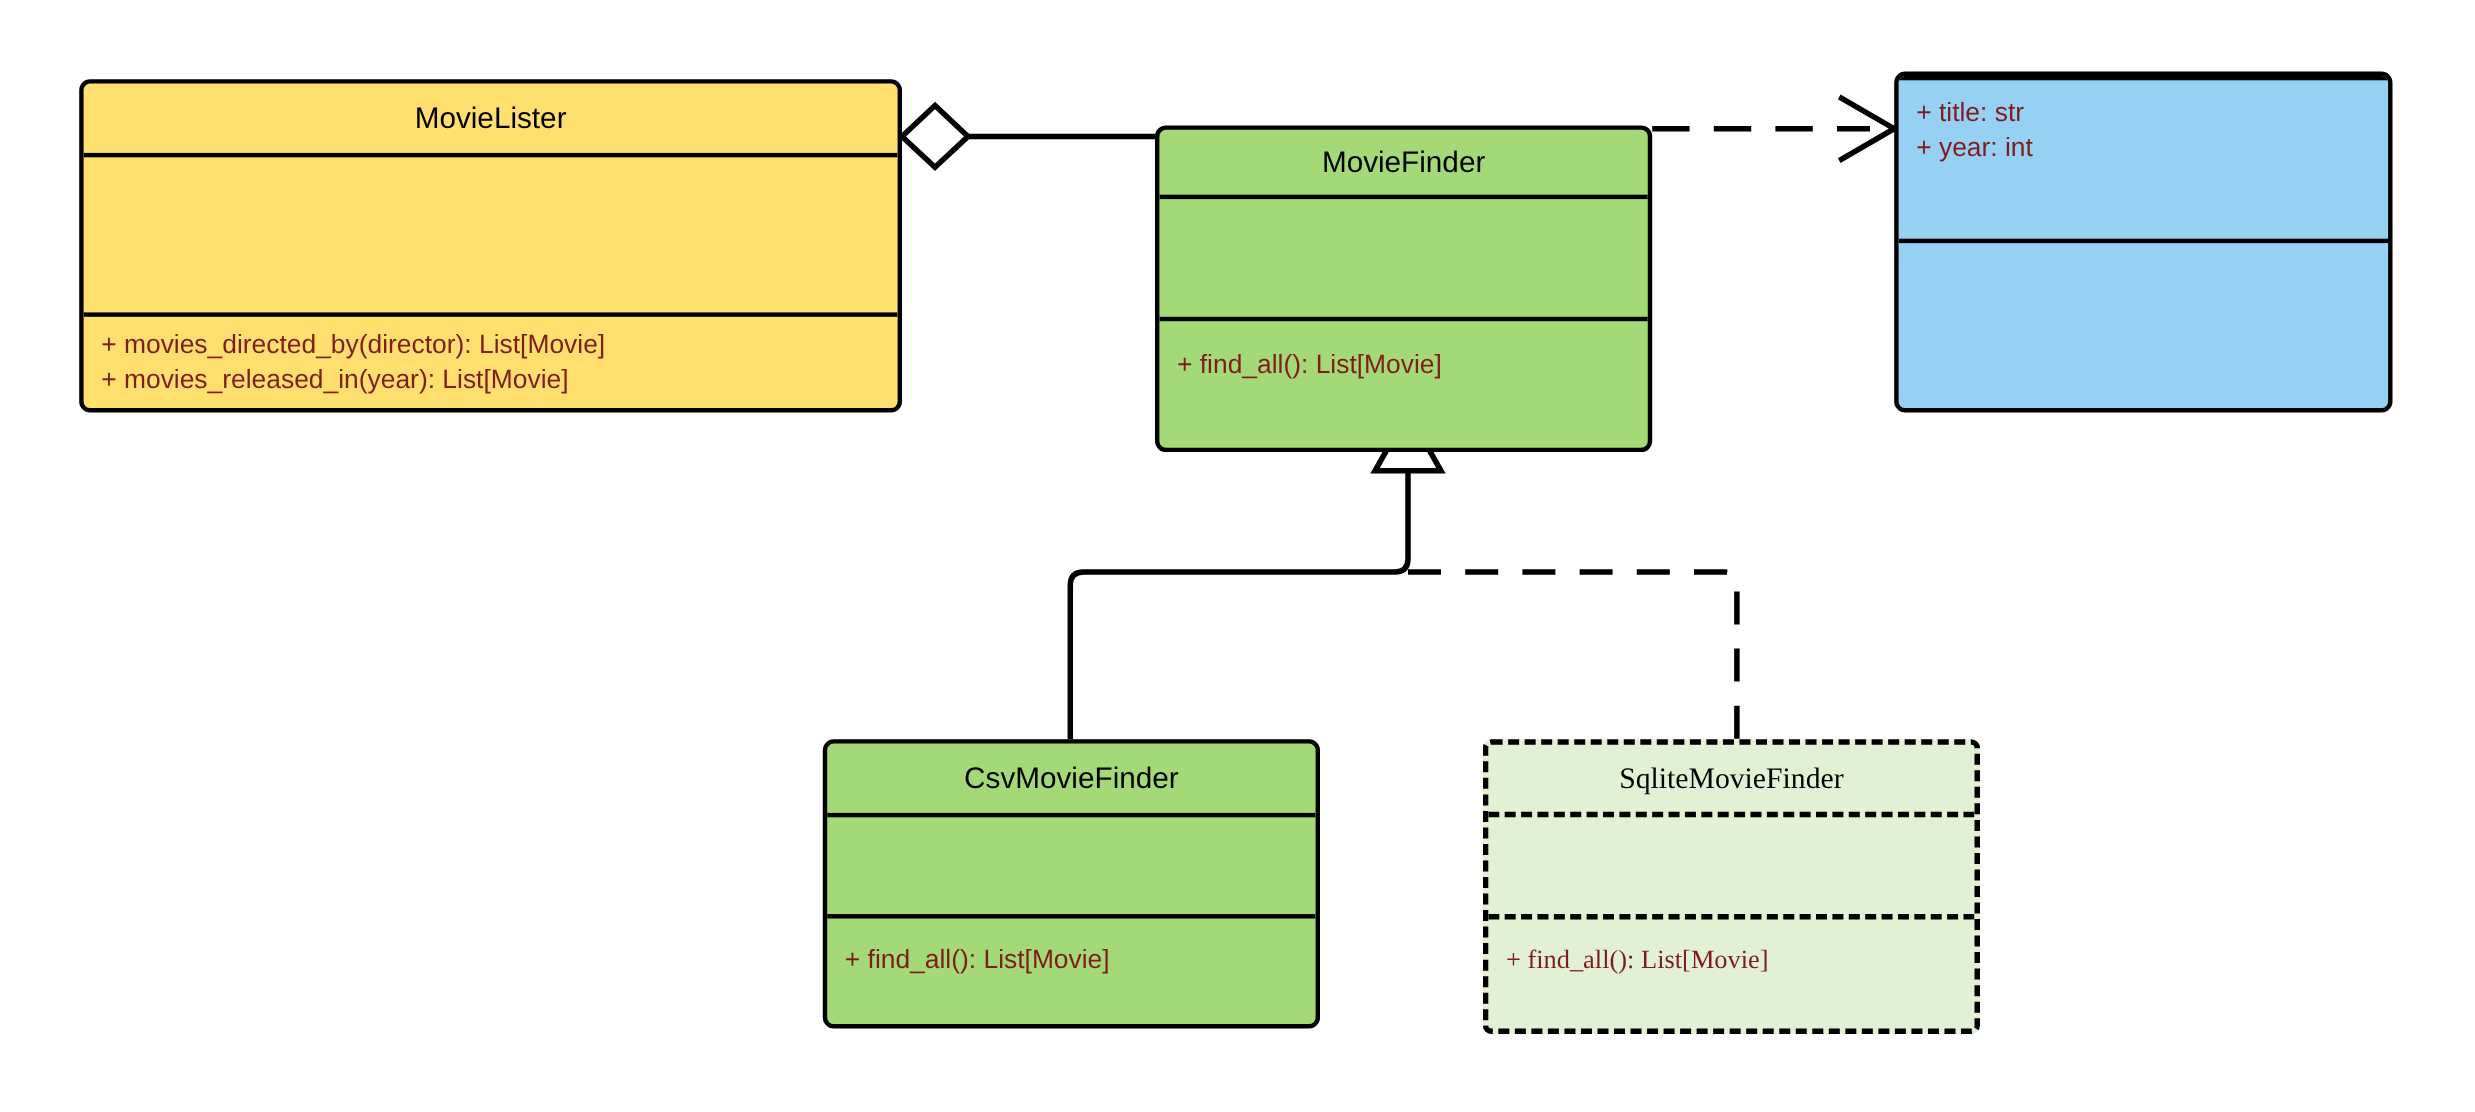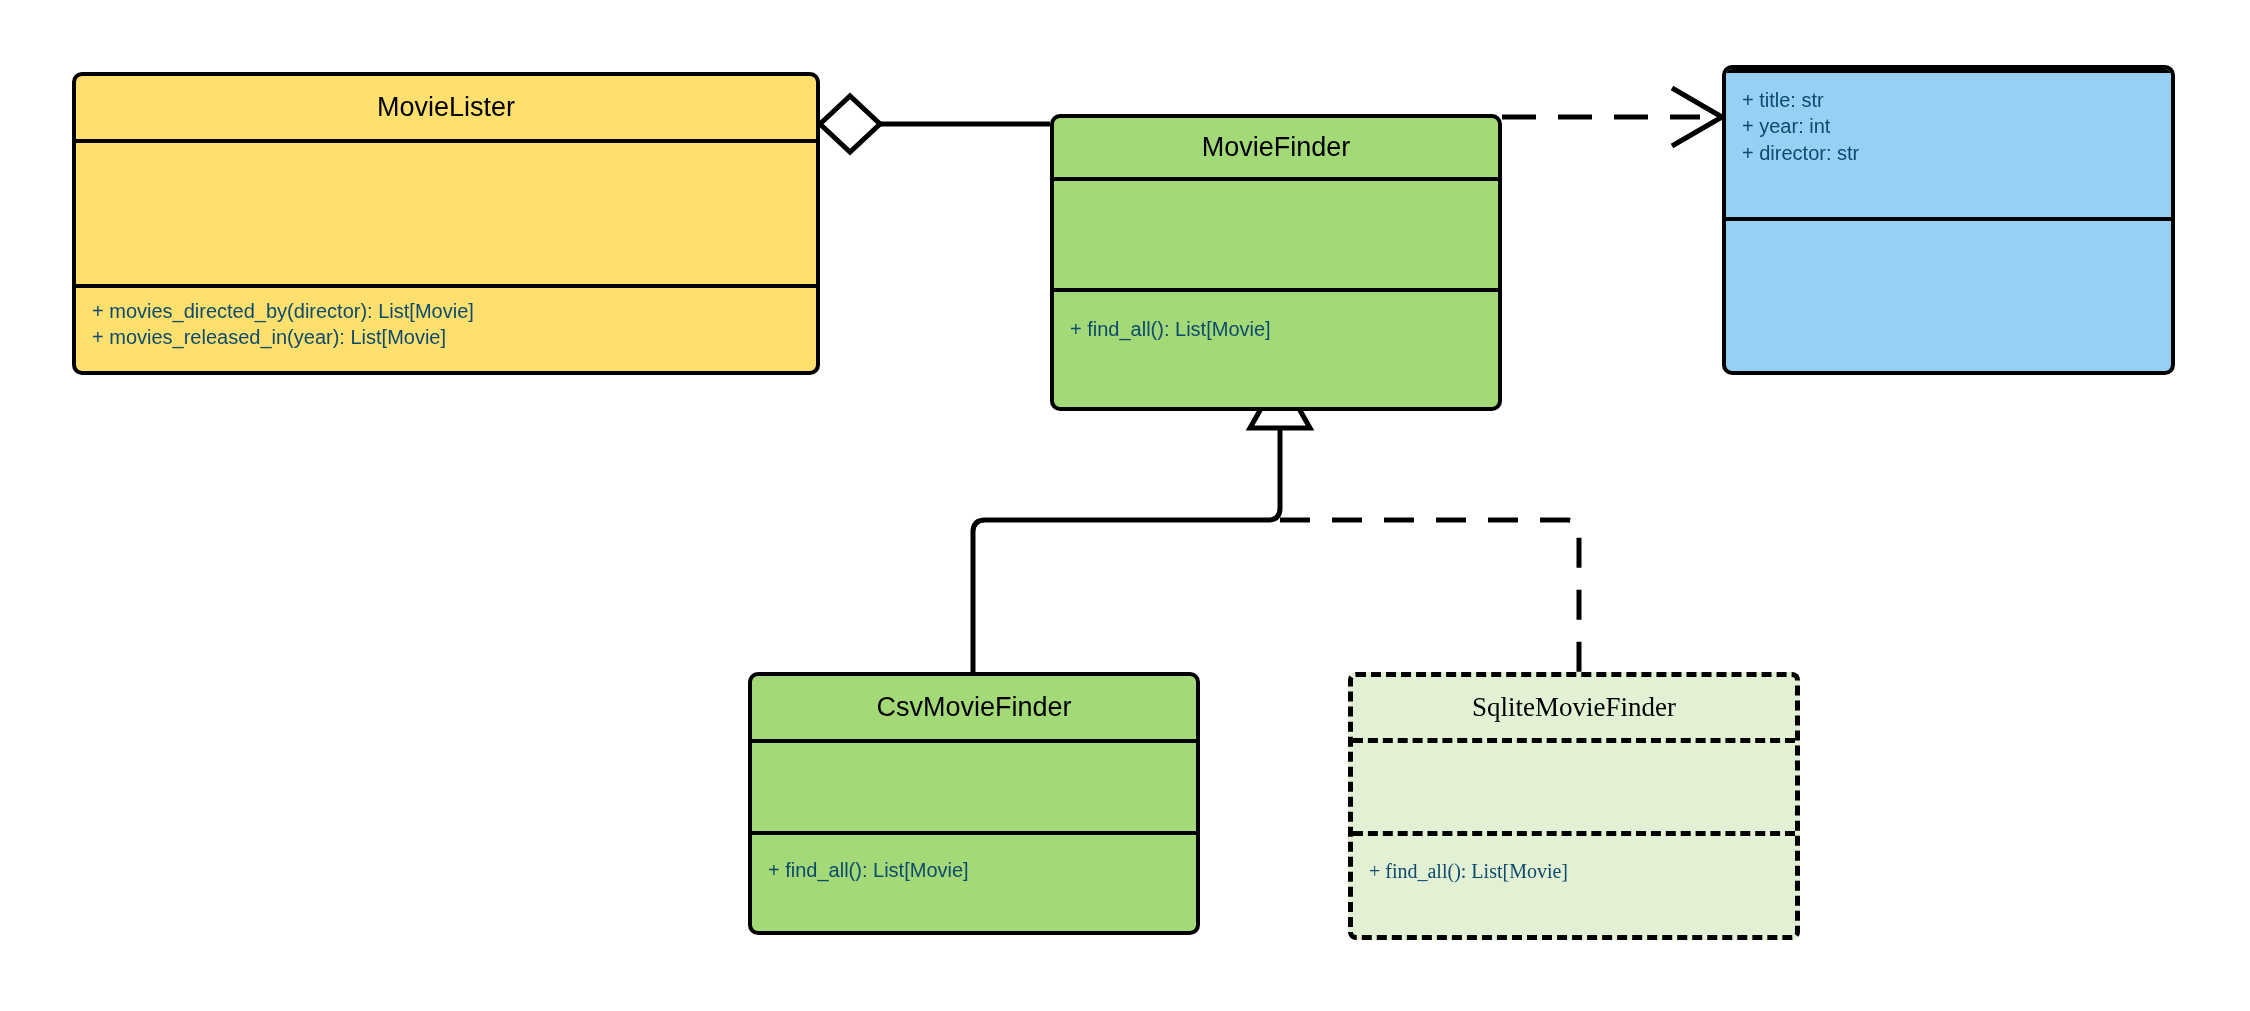--- a/index.html
+++ b/index.html
@@ -58,22 +58,22 @@
     text-align: center;
     font-size: 27px;
     color: #000000;
     line-height: 1;
     display: flex;
     align-items: center;
     justify-content: center;
   }
   .member-list {
     padding: 10px 16px 20px 16px;
-    font-size: 20px;
-    color: #0c4a6e;
+    font-size: 24px;
+    color: #7f1d1d;
   }
   .member-line {
     line-height: 1.32;
     white-space: pre;
   }
   .empty-compartment {
     
   }
 </style>
 </head>
@@ -121,21 +121,20 @@
     <div class="compartment div-top empty-compartment" style="height:111px;"></div>
     <div class="compartment div-top member-list" style="height:123px; padding-top:24px;">
       <div class="member-line">+ find_all(): List[Movie]</div>
     </div>
   </div>
 
   <div class="uml-class" style="left:1722px; top:65px; width:453px; height:310px; background:#96d0f2;">
     <div class="compartment div-top member-list" style="height:148px; padding-top:14px;">
       <div class="member-line">+ title: str</div>
       <div class="member-line">+ year: int</div>
-      <div class="member-line">+ director: str</div>
     </div>
     <div class="compartment div-top empty-compartment" style="height:82px;"></div>
   </div>
 
   <div class="uml-class" style="left:748px; top:672px; width:452px; height:263px; background:#a3d977;">
     <div class="compartment class-name" style="height:63px;">CsvMovieFinder</div>
     <div class="compartment div-top empty-compartment" style="height:92px;"></div>
     <div class="compartment div-top member-list" style="height:100px; padding-top:22px;">
       <div class="member-line">+ find_all(): List[Movie]</div>
     </div>

